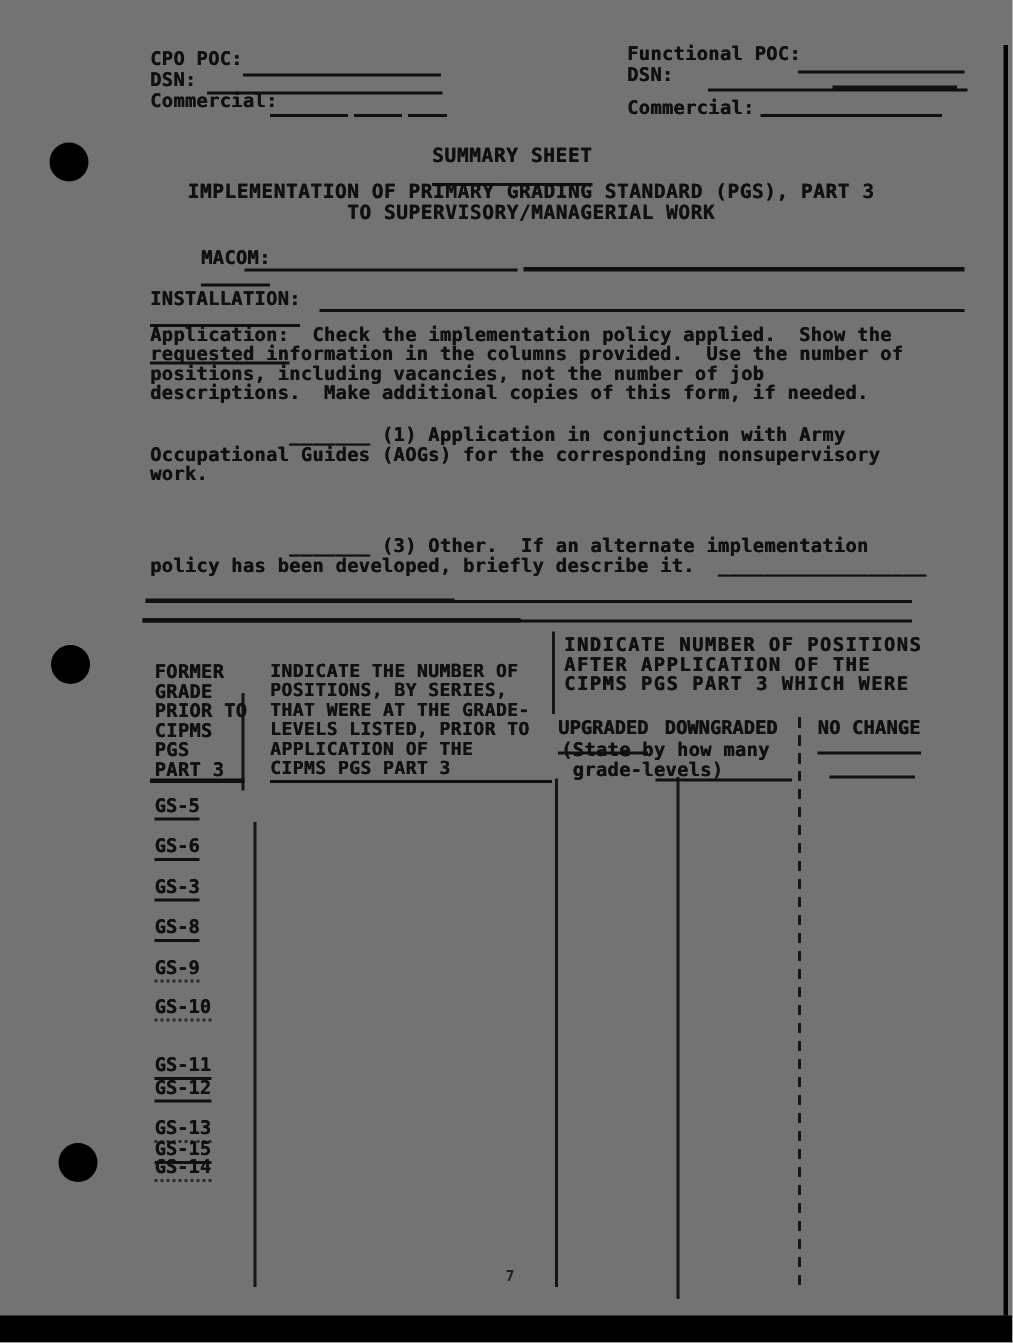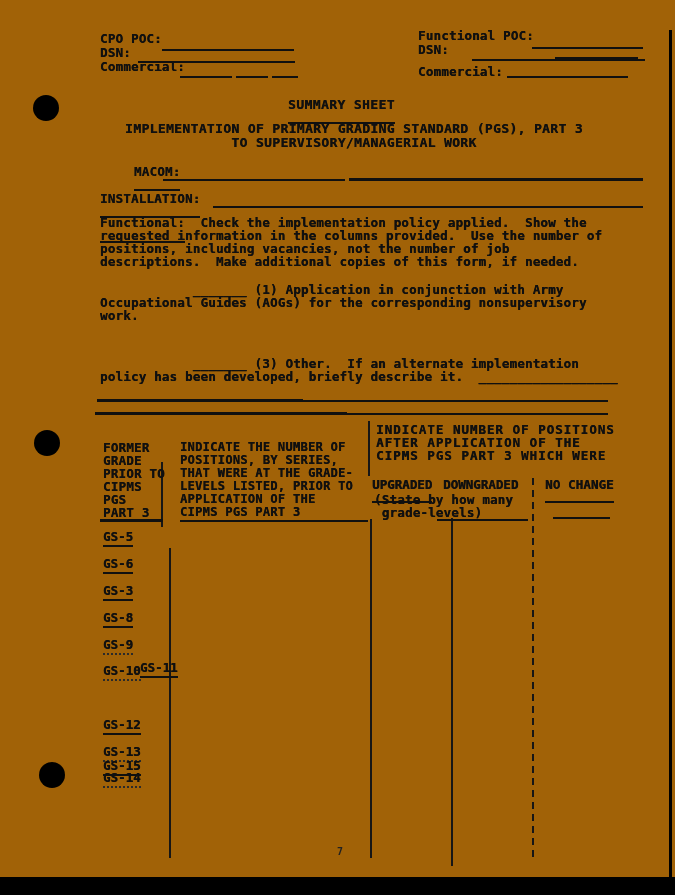--- a/index.html
+++ b/index.html
@@ -1,16 +1,16 @@
 <!DOCTYPE html>
 <html><head>
 <meta charset="utf-8">
 <style>
   html,body{margin:0;padding:0;background:#e8e8e8;}
-  #page{position:relative;width:675px;height:895px;background:#a16207;overflow:hidden;
+  #page{position:relative;width:675px;height:895px;background:#737373;overflow:hidden;
         font-family:"DejaVu Sans Mono","Liberation Mono",monospace;font-weight:700;color:#101010;}
   .abs{position:absolute;}
   .pre{white-space:pre;}
   .t{font-size:12.5px;line-height:13px;letter-spacing:0.2px;text-shadow:0.3px 0 0 #101010;}
   .small{font-size:12px;letter-spacing:0.3px;}
   .rule{position:absolute;background:#101010;height:2px;}
   .rule3{position:absolute;background:#101010;height:3px;}
   .vline{position:absolute;width:2px;background:#161616;}
   .vdash{position:absolute;width:2px;background:repeating-linear-gradient(to bottom,#161616 0 7px,transparent 7px 12px);}
   .punch{position:absolute;width:26px;height:26px;border-radius:50%;background:#000;}
@@ -56,21 +56,21 @@
   <div class="abs t u" style="left:288px;top:98px;font-size:13px;letter-spacing:0.4px;">SUMMARY SHEET</div>
   <div class="abs t center" style="left:100px;top:122px;width:508px;font-size:13px;letter-spacing:0.35px;">IMPLEMENTATION OF PRIMARY GRADING STANDARD (PGS), PART 3</div>
   <div class="abs t center" style="left:100px;top:136px;width:508px;font-size:13px;letter-spacing:0.35px;">TO SUPERVISORY/MANAGERIAL WORK</div>
 
   <div class="abs t u" style="left:100px;top:165px;margin-left:34px;">MACOM:</div>
   <div class="rule" style="left:163px;top:179px;width:182px;"></div>
   <div class="rule3" style="left:349px;top:178px;width:294px;"></div>
   <div class="abs t u" style="left:100px;top:192px;">INSTALLATION:</div>
   <div class="rule" style="left:213px;top:206px;width:430px;"></div>
 
-  <div class="abs t pre" style="left:100px;top:216px;"><span class="u">Functional:</span><span>  Check the implementation policy applied.  Show the
+  <div class="abs t pre" style="left:100px;top:216px;"><span class="u">Application:</span><span>  Check the implementation policy applied.  Show the
 requested information in the columns provided.  Use the number of
 positions, including vacancies, not the number of job
 descriptions.  Make additional copies of this form, if needed.</span></div>
 
   <div class="abs t pre" style="left:100px;top:283px;">            _______ (1) Application in conjunction with Army
 Occupational Guides (AOGs) for the corresponding nonsupervisory
 work.</div>
   <div class="abs t pre" style="left:100px;top:357px;">            _______ (3) Other.  If an alternate implementation
 policy has been developed, briefly describe it.  __________________</div>
 
@@ -112,21 +112,21 @@
   <div class="abs sub u" style="left:545px;top:479px;letter-spacing:0.1px;">NO CHANGE</div>
   <div class="abs t pre" style="left:374px;top:493px;">(State by how many
  grade-levels)</div>
 
   <div class="grade ul-solid" style="top:531px;"><span>GS-5</span></div>
   <div class="grade ul-solid" style="top:558px;"><span>GS-6</span></div>
   <div class="grade ul-solid" style="top:585px;"><span>GS-3</span></div>
   <div class="grade ul-solid" style="top:612px;"><span>GS-8</span></div>
   <div class="grade ul-dotted" style="top:639px;"><span>GS-9</span></div>
   <div class="grade ul-dotted" style="top:665px;"><span>GS-10</span></div>
-  <div class="grade ul-solid" style="top:662px;margin-left:37px;"><span>GS-11</span></div>
+  <div class="grade ul-solid" style="top:704px;"><span>GS-11</span></div>
   <div class="grade ul-solid" style="top:719px;"><span>GS-12</span></div>
   <div class="grade ul-dotted" style="top:746px;"><span>GS-13</span></div>
   <div class="grade ul-dotted" style="top:772px;"><span>GS-14</span></div>
   <div class="grade ul-solid" style="top:760px;"><span>GS-15</span></div>
 
   <div class="abs pagenum" style="left:337px;top:846px;">7</div>
 
 </div>
 
 </body></html>

